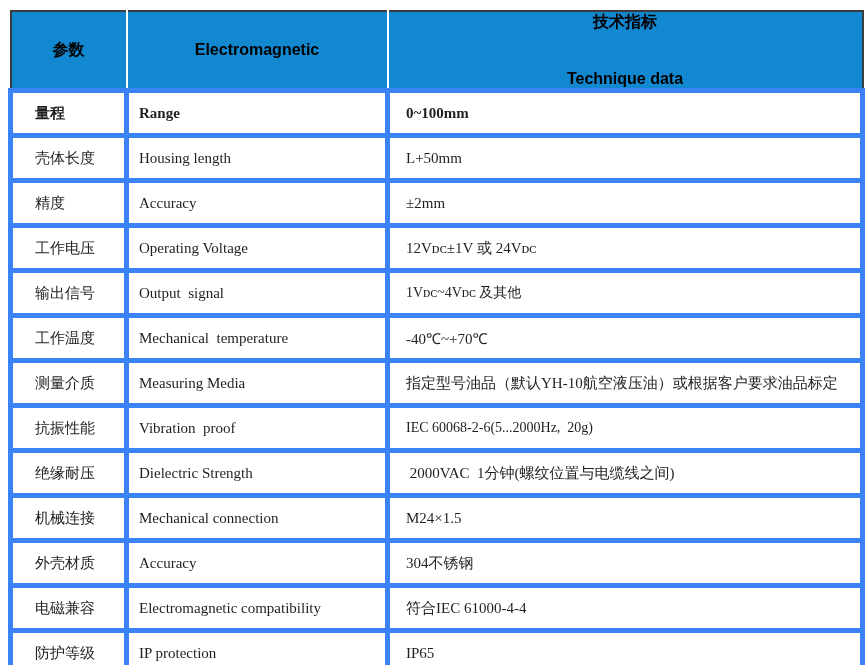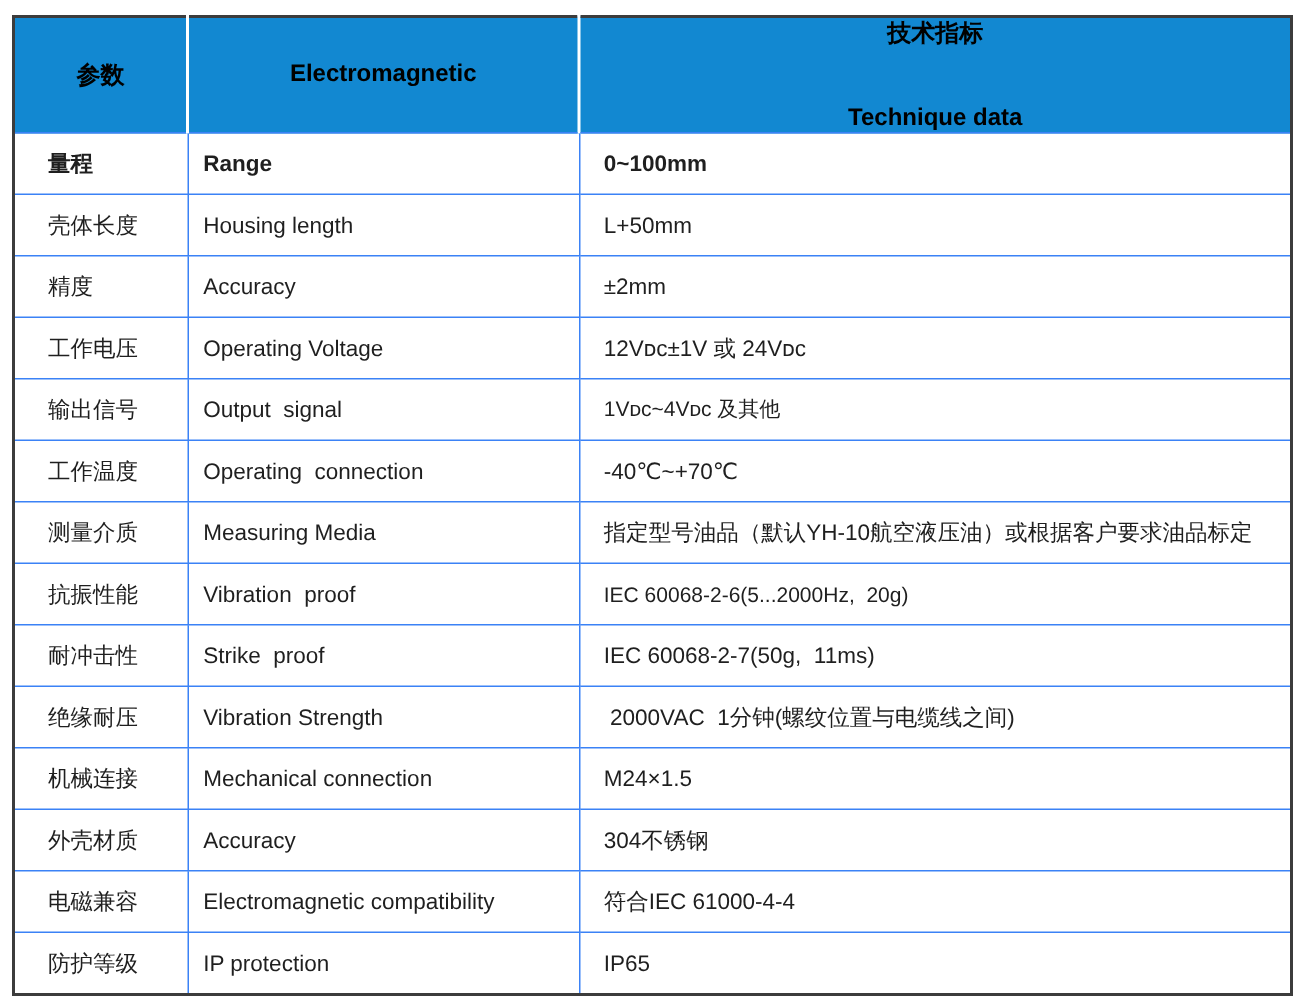--- a/index.html
+++ b/index.html
@@ -47,26 +47,27 @@
   .tech-head-inner {
     display: flex;
     justify-content: flex-start;
     align-items: center;
     gap: 37px;
     flex-direction: column;
   }
 
   tbody td {
     height: 40px;
-    border: 1px solid #3b82f6;
+    border: 5px solid #3b82f6;
     font-size: 15px;
     vertical-align: middle;
     white-space: pre-wrap;
     overflow: hidden;
     padding: 0;
+    font-family: Liberation Serif, serif;
   }
   tbody tr:first-child td {
     font-weight: 600;
   }
   td.param { padding-left: 22px; }
   td.spec  { padding-left: 10px; }
   td.value { padding-left: 16px; }
   tbody tr:nth-child(8) td.value { font-size: 14px; }
   tbody tr:nth-child(5) td.value { font-size: 14px; }
 </style>
@@ -119,45 +120,40 @@
 
   <tr>
     <td class="param">输出信号</td>
     <td class="spec">Output  signal</td>
     <td class="value">1Vᴅᴄ~4Vᴅᴄ 及其他</td>
   </tr>
 
 
   <tr>
     <td class="param">工作温度</td>
-    <td class="spec">Operating  connection</td>
+    <td class="spec">Mechanical  temperature</td>
     <td class="value">-40℃~+70℃</td>
   </tr>
 
   <tr>
     <td class="param">测量介质</td>
     <td class="spec">Measuring Media</td>
     <td class="value">指定型号油品（默认YH-10航空液压油）或根据客户要求油品标定</td>
   </tr>
 
   <tr>
     <td class="param">抗振性能</td>
     <td class="spec">Vibration  proof</td>
     <td class="value">IEC 60068-2-6(5...2000Hz,  20g)</td>
   </tr>
 
-  <tr>
-    <td class="param">耐冲击性</td>
-    <td class="spec">Strike  proof</td>
-    <td class="value">IEC 60068-2-7(50g,  11ms)</td>
-  </tr>
 
   <tr>
     <td class="param">绝缘耐压</td>
-    <td class="spec">Vibration Strength</td>
+    <td class="spec">Dielectric Strength</td>
     <td class="value"> 2000VAC  1分钟(螺纹位置与电缆线之间)</td>
   </tr>
 
   <tr>
     <td class="param">机械连接</td>
     <td class="spec">Mechanical connection</td>
     <td class="value">M24×1.5</td>
   </tr>
 
   <tr>

